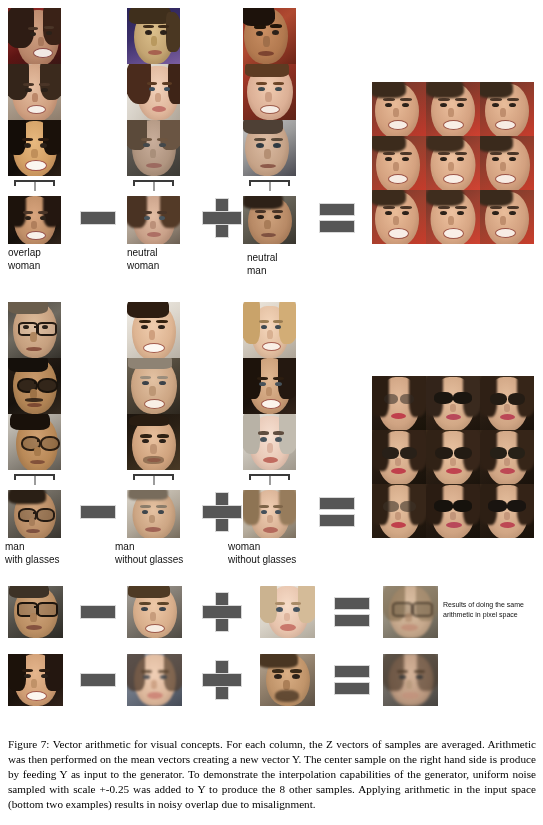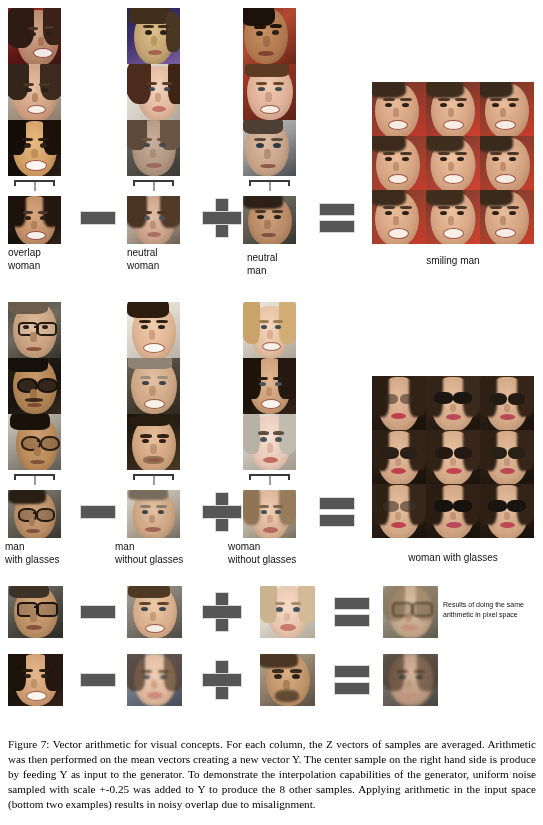--- a/index.html
+++ b/index.html
@@ -380,21 +380,20 @@
       <div class="skin" style="top:2px;width:44px;height:54px;border-radius:44%/52%;background:radial-gradient(ellipse at 44% 38%,#e9bd9a 0%,#d2a07f 58%,#a57a5c 100%);filter:blur(0.5px);left:50%;"></div>
       <div class="hair" style="left:-3px;top:-6px;width:36px;height:22px;border-radius:50% 50% 30% 30%;background:#3a2a1c;filter:blur(0.8px);"></div>
       <div class="brow" style="left:10px;top:16px;width:12px;height:3px;filter:blur(0.7px);"></div>
       <div class="brow" style="left:27px;top:16px;width:12px;height:3px;filter:blur(0.7px);"></div>
       <div class="eye" style="left:12px;top:21px;width:7px;height:4px;filter:blur(0.5px);"></div>
       <div class="eye" style="left:29px;top:21px;width:7px;height:4px;filter:blur(0.5px);"></div>
       <div class="nose" style="left:20px;top:26px;width:6px;height:9px;background:#bf8e6d;filter:blur(0.7px);"></div>
       <div class="mouth" style="left:15px;top:38px;width:19px;height:8px;background:#f7ece4;border:1px solid #9a5244;filter:blur(0.5px);"></div>
     </div>
   </div>
-  <div class="lbl center" style="left:372px;top:254px;width:162px;">smiling man</div>
 
   <div class="face" style="left:8px;top:302px;width:53px;height:56px;">
     <div class="bg" style="background:linear-gradient(150deg,#4e4a44 0%,#6f6a60 45%,#35322c 100%);"></div>
     <div class="skin" style="top:0px;width:44px;height:56px;border-radius:44%/50%;background:radial-gradient(ellipse at 48% 38%,#ddbb99 0%,#c6a07f 58%,#96765b 100%);"></div>
     <div class="hair" style="left:0px;top:-8px;width:40px;height:20px;border-radius:50% 50% 25% 25%;background:#6a5d4c;"></div>
     <div class="glass" style="left:10px;top:20px;width:16px;height:10px;border:2px solid #241a12;border-radius:25%;background:rgba(255,255,255,0.12);"></div>
     <div class="glass" style="left:29px;top:20px;width:16px;height:10px;border:2px solid #241a12;border-radius:25%;background:rgba(255,255,255,0.12);"></div>
     <div style="position:absolute;left:26px;top:24px;width:3px;height:2px;background:#241a12;"></div>
     <div class="eye" style="left:15px;top:23px;width:6px;height:4px;"></div>
     <div class="eye" style="left:34px;top:23px;width:6px;height:4px;"></div>
@@ -653,21 +652,20 @@
       <div class="bg" style="background:linear-gradient(150deg,#3e2d1e 0%,#251a11 55%,#191109 100%);"></div>
       <div class="skin" style="top:1px;width:43px;height:54px;border-radius:44%/52%;background:radial-gradient(ellipse at 48% 40%,#e5bf9e 0%,#d1a685 58%,#a68164 100%);filter:blur(0.5px);"></div>
       <div class="hair" style="left:-3px;top:-5px;width:20px;height:46px;border-radius:55% 20% 30% 55%;background:#2d1f14;filter:blur(0.8px);"></div>
       <div class="hair" style="right:-3px;top:-5px;width:20px;height:46px;border-radius:20% 55% 55% 30%;background:#342317;filter:blur(0.8px);"></div>
       <div class="glass" style="left:8px;top:16px;width:19px;height:12px;border-radius:40%;background:#191410;filter:blur(0.4px);"></div>
       <div class="glass" style="left:27px;top:16px;width:19px;height:12px;border-radius:40%;background:#191410;filter:blur(0.4px);"></div>
       <div class="nose" style="left:24px;top:28px;width:6px;height:8px;background:#c4977b;filter:blur(0.7px);"></div>
       <div class="mouth" style="left:20px;top:38px;width:15px;height:6px;background:#bd4854;filter:blur(0.5px);"></div>
     </div>
   </div>
-  <div class="lbl center" style="left:372px;top:551px;width:162px;">woman with glasses</div>
 
   <div class="face" style="left:8px;top:586px;width:55px;height:52px;">
     <div class="bg" style="background:linear-gradient(150deg,#7d7a72 0%,#4f4c45 50%,#2c2a25 100%);"></div>
     <div class="skin" style="top:0px;width:44px;height:52px;border-radius:44%/50%;background:radial-gradient(ellipse at 48% 38%,#d3a97f 0%,#bb8f64 58%,#8c6a47 100%);filter:blur(0.4px);"></div>
     <div class="hair" style="left:1px;top:-6px;width:40px;height:18px;border-radius:50% 50% 25% 25%;background:#3d3226;filter:blur(0.6px);"></div>
     <div class="glass" style="left:9px;top:16px;width:17px;height:11px;border:2px solid #1c140d;border-radius:25%;background:rgba(90,70,50,0.3);"></div>
     <div class="glass" style="left:29px;top:16px;width:17px;height:11px;border:2px solid #1c140d;border-radius:25%;background:rgba(90,70,50,0.3);"></div>
     <div style="position:absolute;left:26px;top:20px;width:3px;height:2px;background:#1c140d;"></div>
     <div class="nose" style="left:22px;top:27px;width:7px;height:9px;background:#ab8058;filter:blur(0.5px);"></div>
     <div class="mouth" style="left:18px;top:39px;width:16px;height:5px;background:#855240;filter:blur(0.5px);"></div>

